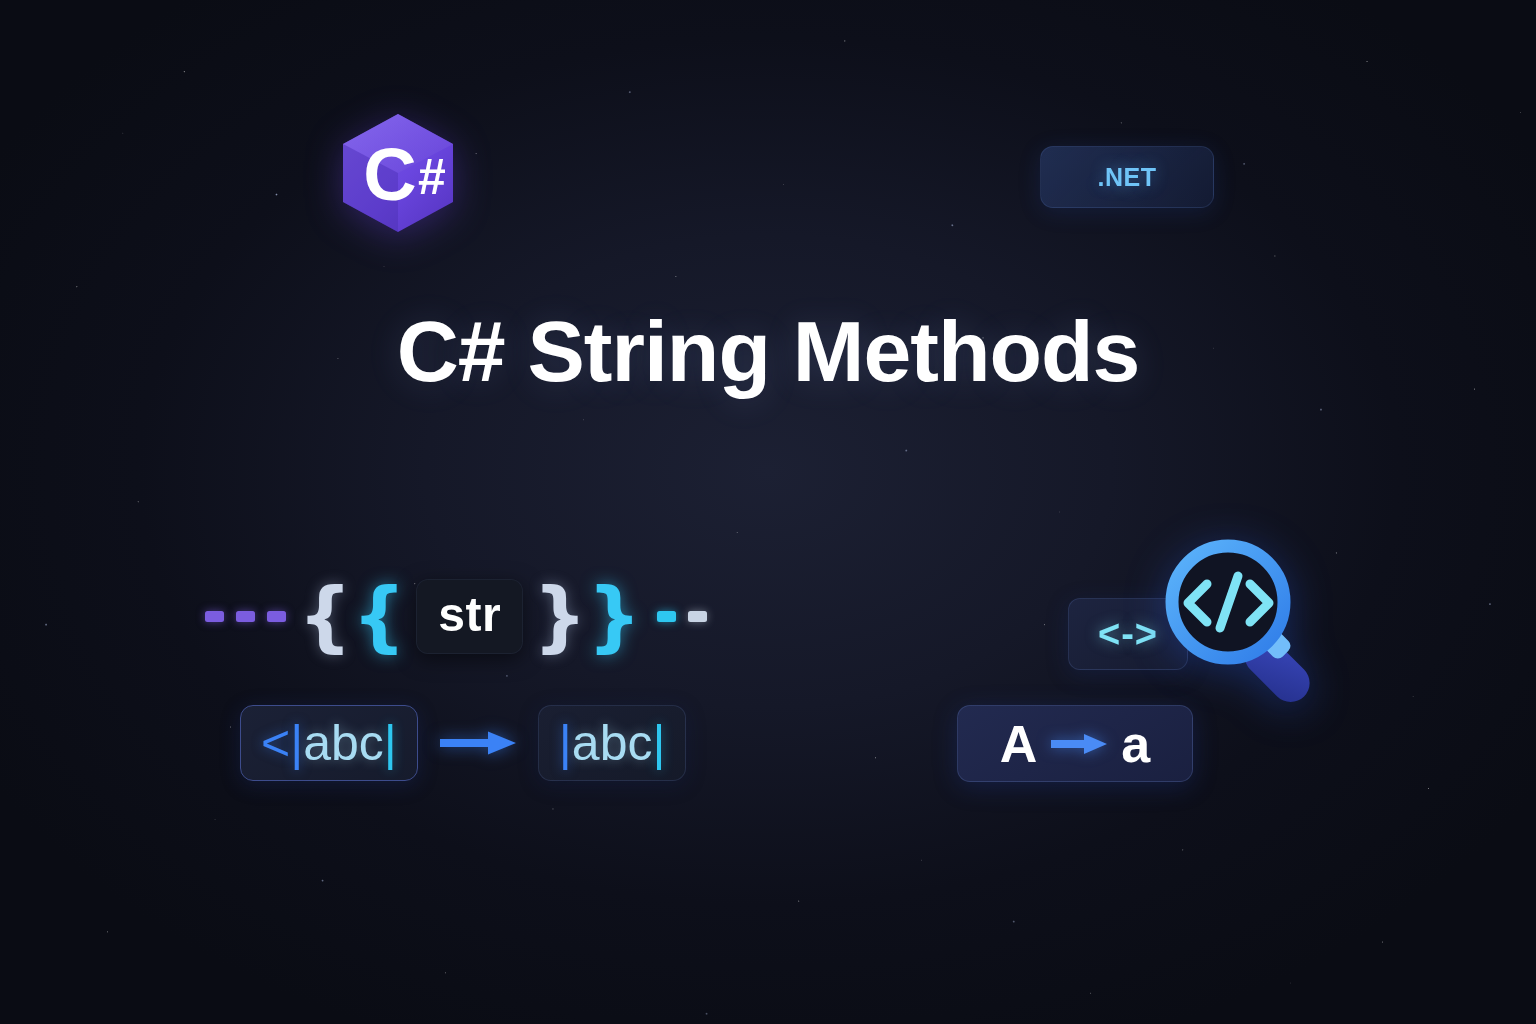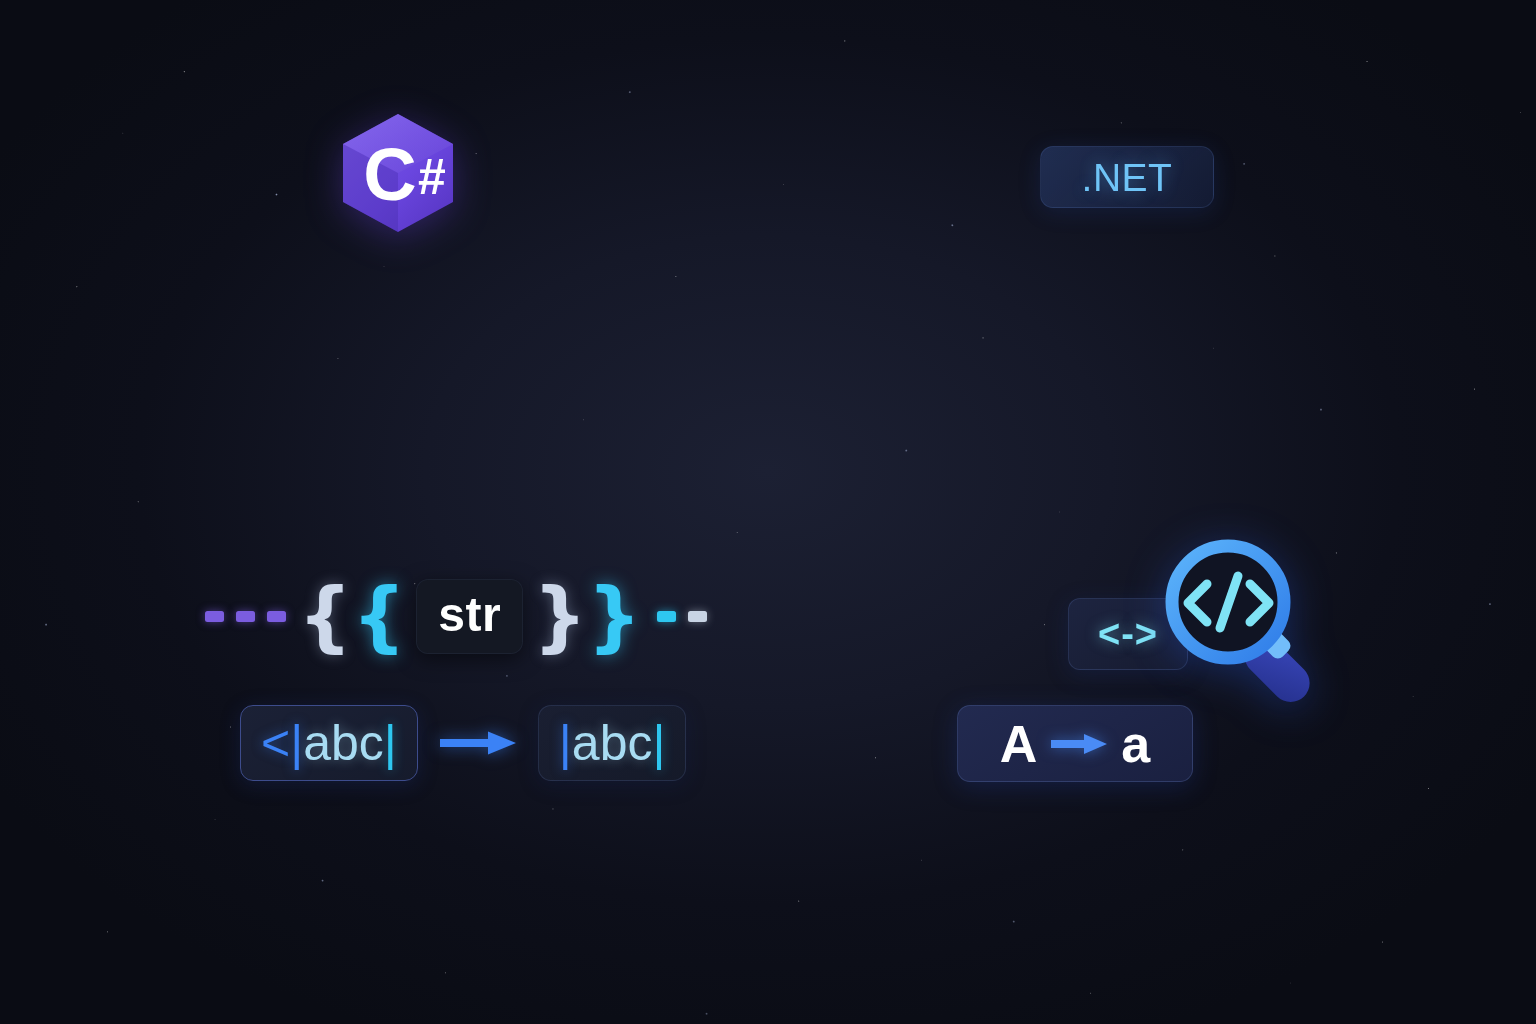--- a/index.html
+++ b/index.html
@@ -99,21 +99,21 @@
   #dotnet-badge {
     position:absolute; left:1040px; top:146px;
     width:174px; height:62px;
     border-radius:13px;
     background:linear-gradient(135deg, rgba(42,62,112,.62), rgba(26,38,74,.50));
     border:1px solid rgba(96,130,200,.18);
     display:flex; align-items:center; justify-content:center;
     box-shadow:0 4px 22px rgba(40,80,180,.18);
   }
   #dotnet-badge .txt {
-    font-size:39px; font-weight:400; letter-spacing:.5px;
+    font-size:25px; font-weight:700; letter-spacing:.5px;
     color:#6fc4f7;
     text-shadow:0 0 16px rgba(90,180,255,.45);
     line-height:1;
   }
 
   
   #page-title {
     position:absolute; left:0; top:305px; width:1536px;
     text-align:center;
     font-size:86px; font-weight:700; letter-spacing:-1px;
@@ -261,20 +261,21 @@
       <polygon points="5,32 60,61 60,120 5,90" fill="#3f28a0" opacity=".30"></polygon>
       <text x="52" y="88" text-anchor="middle" font-family="'Liberation Sans', sans-serif" font-size="74" font-weight="700" fill="#ffffff">C</text>
       <text x="94" y="82" text-anchor="middle" font-family="'Liberation Sans', sans-serif" font-size="50" font-weight="700" fill="#ffffff">#</text>
     </svg>
   </div>
 
   <div id="dotnet-badge">
     <span class="txt">.NET</span>
   </div>
 
+  <h1 id="page-title">C# String Methods</h1>
 
   <div id="interp-group">
 
     <span id="interp-left-dashes">
       <span class="dash purple"></span>
       <span class="dash purple"></span>
       <span class="dash purple"></span>
     </span>
 
     <span class="brace outer">{</span>

